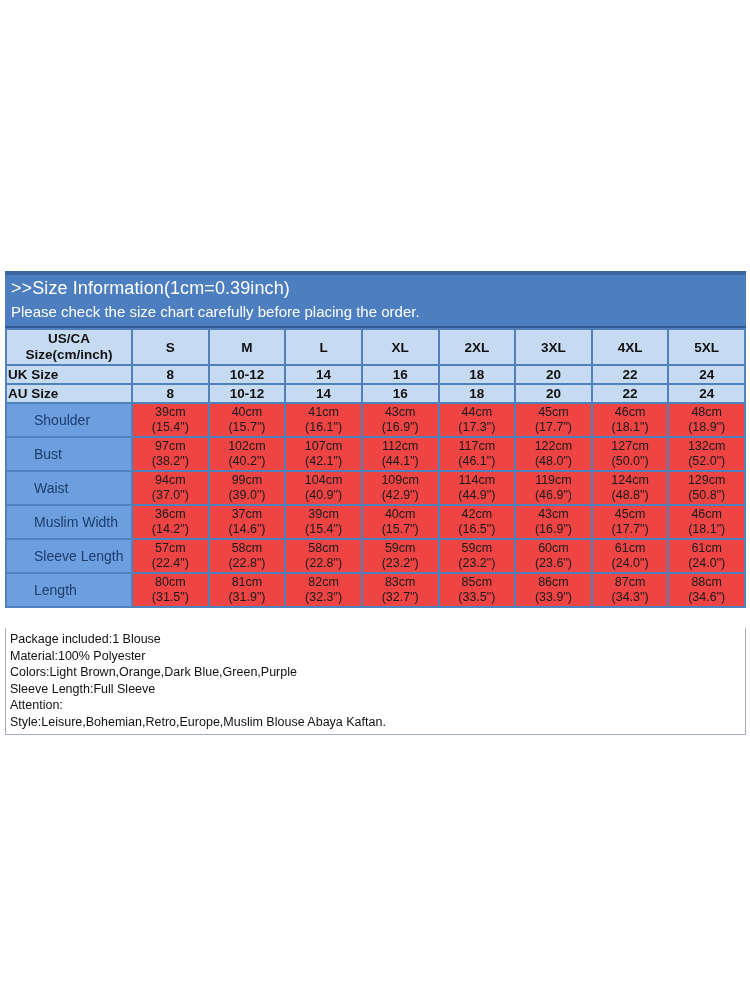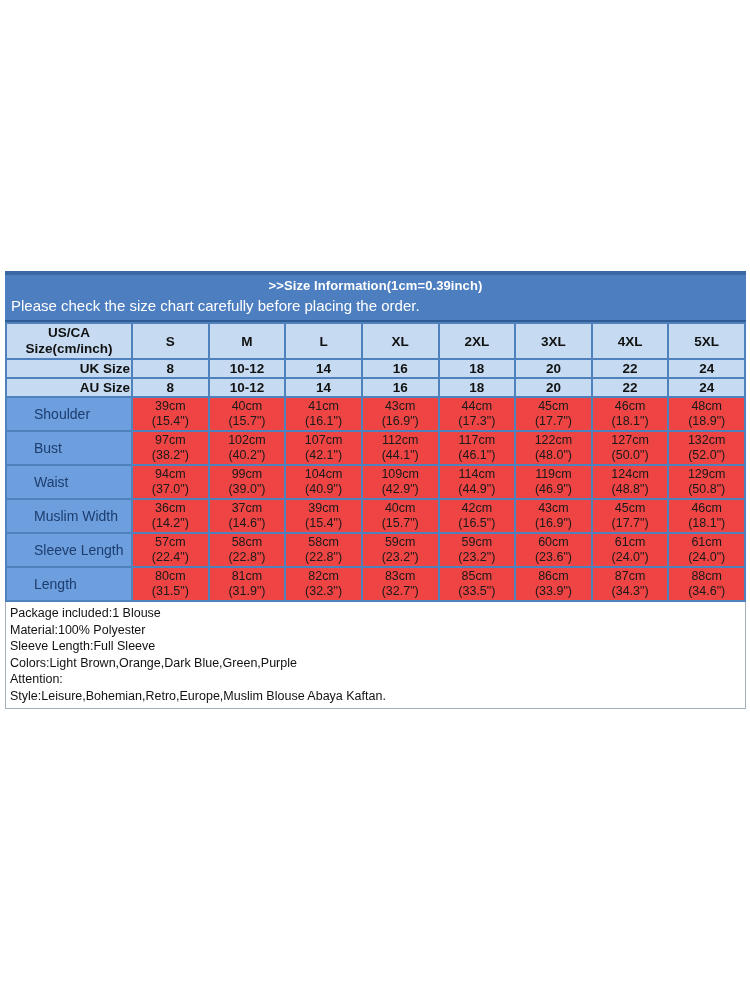--- a/index.html
+++ b/index.html
@@ -11,21 +11,21 @@
   .sheet { position:absolute; left:5px; top:271px; width:741px; }
 
   
   .banner {
     background: var(--banner-bg, #4d7ebf);
     border-top: 4px solid var(--banner-top, #3b67a3);
     border-bottom: 2px solid var(--banner-divider, #2f5c95);
     color:#ffffff;
     padding: 3px 6px 6px 6px;
   }
-  .banner-title { font-size:13px; font-weight:bold; letter-spacing:0.1px;text-align:center; }
+  .banner-title { font-size:18px; font-weight:normal; letter-spacing:0.1px; }
   .banner-subtitle { font-size:15px; font-weight:normal; margin-top:4px; }
 
   
   table.size-table {
     width:100%; border-collapse:collapse; table-layout:fixed;
   }
   .size-table td, .size-table th {
     border: 2px solid var(--table-border, #4f81bd);
     overflow:hidden;
   }
@@ -33,21 +33,21 @@
   th.corner, th.sz {
     background: var(--header-bg, #c6dbf1);
     font-size:13.5px; font-weight:bold; color:#111; text-align:center;
   }
   th.corner { line-height:16px; }
   tr.hdr-row { height:34px;padding-left:12px; }
   tr.uk-row  { height:19px; }
   tr.au-row  { height:17px; }
   td.lblh {
     background: var(--header-bg, #c6dbf1);
-    font-size:13.5px; font-weight:bold; text-align:right; color:#111;
+    font-size:13.5px; font-weight:bold; text-align:left; color:#111;
   }
   td.szv {
     background: var(--header-bg, #c6dbf1);
     font-size:13.5px; font-weight:bold; text-align:center; color:#111;
   }
   tr.m-row { height:33px; }
   td.lbl {
     background: var(--label-bg, #6d9edd);
     color: var(--label-text, #1d3d6e);
     font-size:14px; text-align:left; padding-left:27px;
@@ -55,21 +55,21 @@
   td.dc {
     background:#ef4444; text-align:center; font-size:12.5px; color:#1a1a1a;
     line-height:15px; padding:1px 0;
   }
 
   
   .details {
     border: 1px solid var(--details-border, #a3aeb9);
     border-top: none;
     padding: 3px 4px 4px 4px;
-    font-size:12.5px; line-height:16.5px; color:#111;
+    font-size:12.5px; line-height:16.5px; color:#111;margin-top:20px;
   }
 </style>
 </head>
 <body>
 
 <div class="sheet">
 
   <div class="banner">
     <div class="banner-title">&gt;&gt;Size Information(1cm=0.39inch)</div>
     <div class="banner-subtitle">Please check the size chart carefully before placing the order.</div>
@@ -334,19 +334,19 @@
             <div>88cm</div>
             <div>(34.6")</div>
           </td>
       </tr>
     </tbody>
   </table>
 
   <div class="details">
     <div>Package included:1 Blouse</div>
     <div>Material:100% Polyester</div>
+    <div>Colors:Light Brown,Orange,Dark Blue,Green,Purple</div>
     <div>Sleeve Length:Full Sleeve</div>
-    <div>Colors:Light Brown,Orange,Dark Blue,Green,Purple</div>
     <div>Attention:</div>
     <div>Style:Leisure,Bohemian,Retro,Europe,Muslim Blouse Abaya Kaftan.</div>
   </div>
 
 </div>
 
 </body></html>

